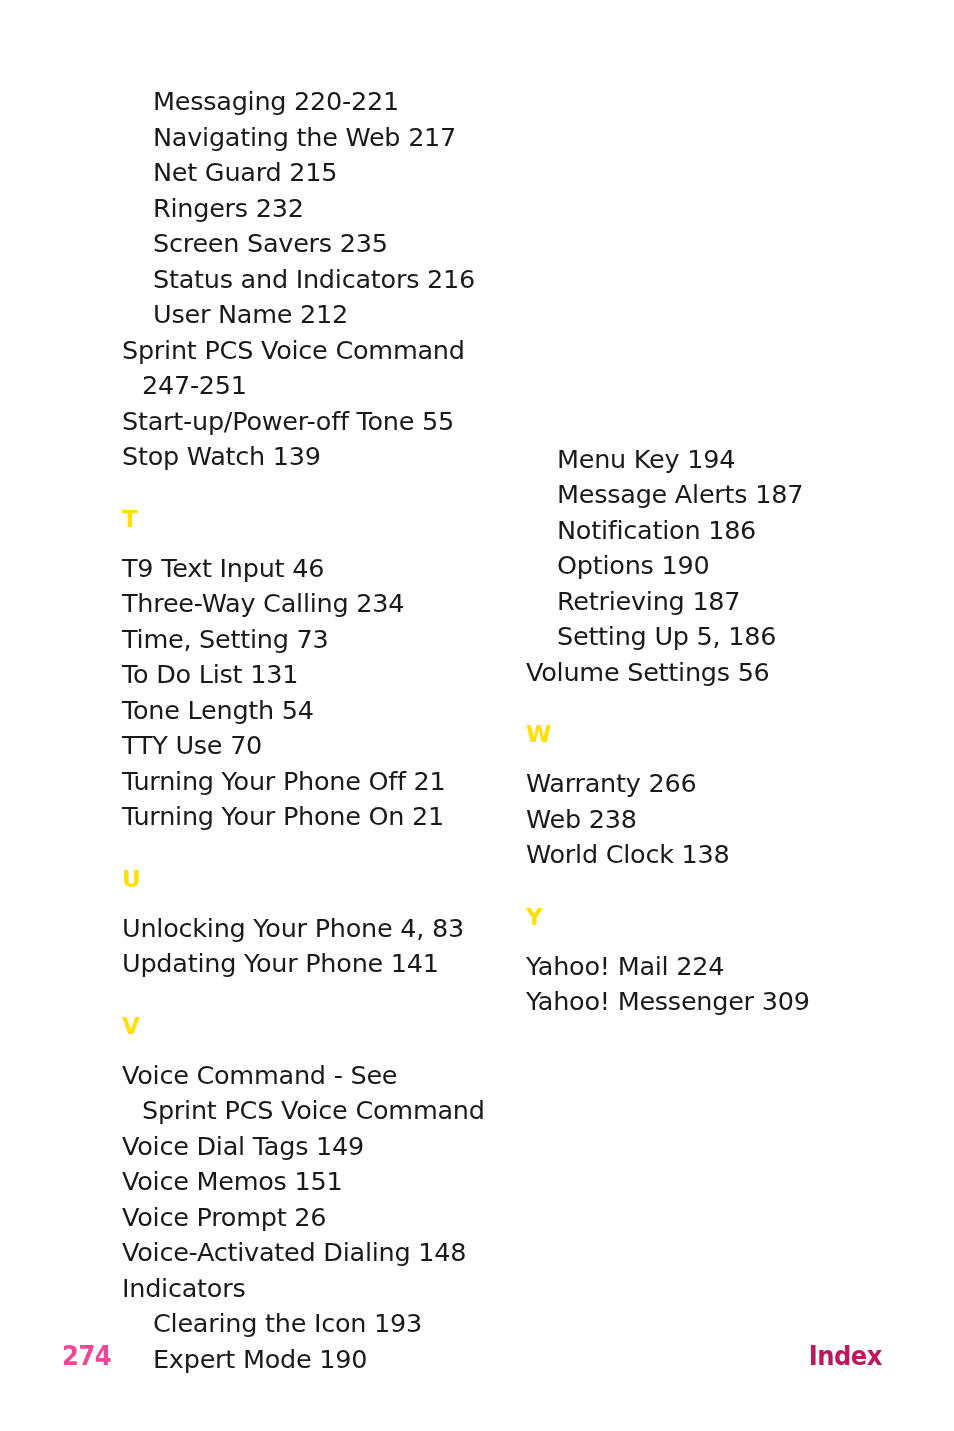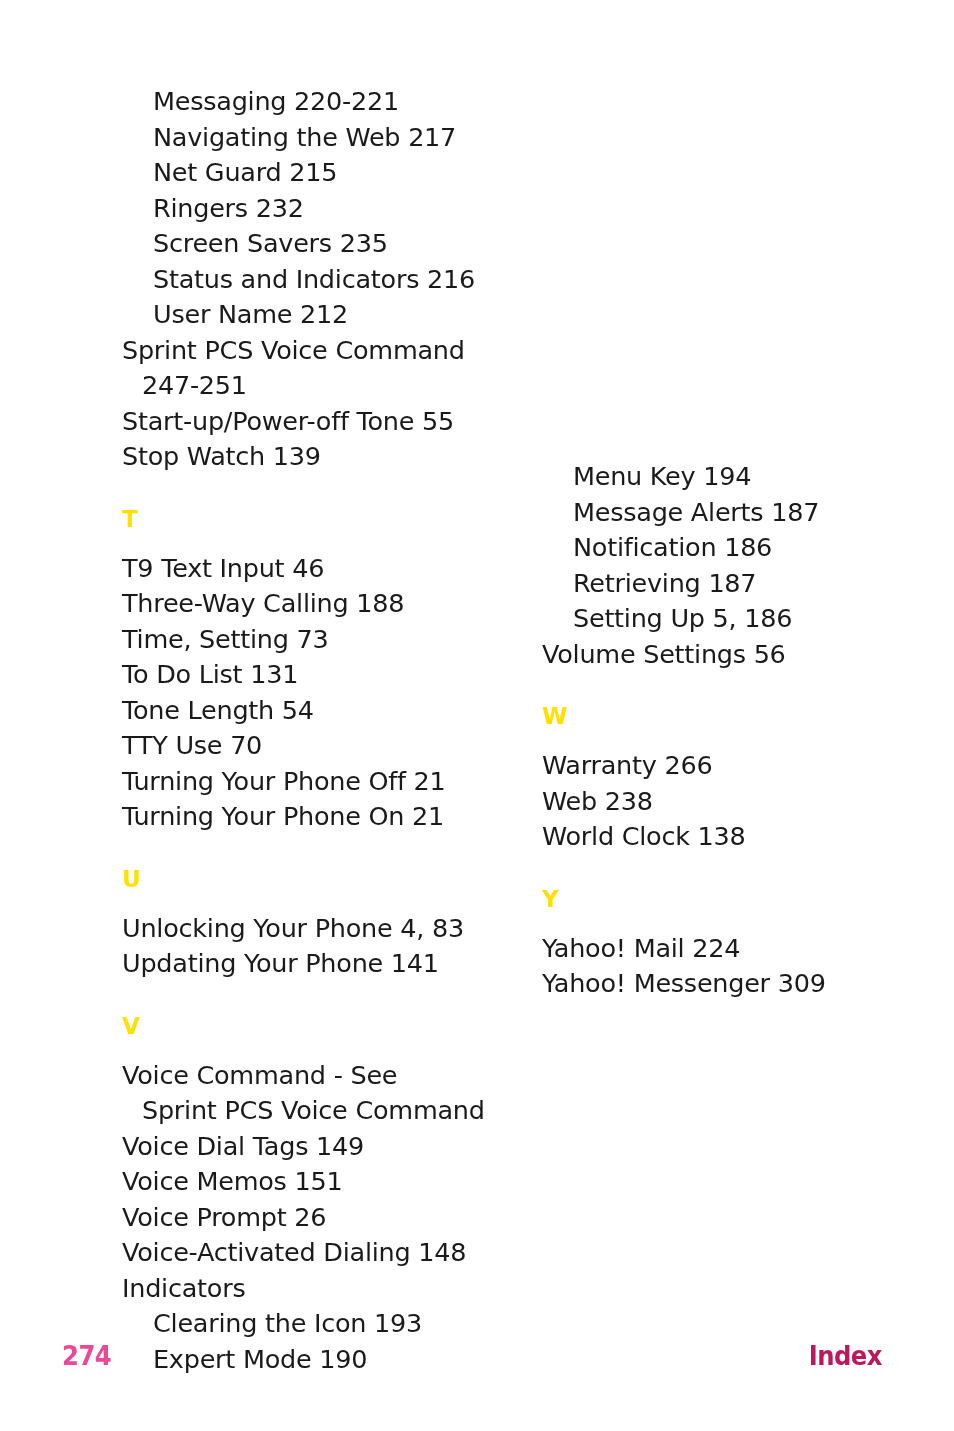--- a/index.html
+++ b/index.html
@@ -21,21 +21,21 @@
     left: 0;
     width: 954px;
     display: flex;
     align-items: center;
   }
   .col {
     display: flex;
     flex-direction: column;
   }
   .col-left  { width: 400px; margin-left: 122px; }
-  .col-right { width: 400px; margin-left: 20px; }
+  .col-right { width: 400px; margin-left: 4px; }
 
   
   .entry {
     color: #1a1a1a;
     font-size: 25.5px;
     line-height: 35.5px;
     letter-spacing: -0.25px;
     white-space: pre;
   }
   
@@ -98,21 +98,21 @@
         <div class="entry lvl2">Ringers 232</div>
         <div class="entry lvl2">Screen Savers 235</div>
         <div class="entry lvl2">Status and Indicators 216</div>
         <div class="entry lvl2">User Name 212</div>
         <div class="entry lvl0">Sprint PCS Voice Command</div>
         <div class="entry lvl1">247-251</div>
         <div class="entry lvl0">Start-up/Power-off Tone 55</div>
         <div class="entry lvl0">Stop Watch 139</div>
         <div class="section-letter">T</div>
         <div class="entry lvl0">T9 Text Input 46</div>
-        <div class="entry lvl0">Three-Way Calling 188</div>
+        <div class="entry lvl0">Three-Way Calling 234</div>
         <div class="entry lvl0">Time, Setting 73</div>
         <div class="entry lvl0">To Do List 131</div>
         <div class="entry lvl0">Tone Length 54</div>
         <div class="entry lvl0">TTY Use 70</div>
         <div class="entry lvl0">Turning Your Phone Off 21</div>
         <div class="entry lvl0">Turning Your Phone On 21</div>
         <div class="section-letter">U</div>
         <div class="entry lvl0">Unlocking Your Phone 4, 83</div>
         <div class="entry lvl0">Updating Your Phone 141</div>
         <div class="section-letter">V</div>
@@ -123,20 +123,21 @@
         <div class="entry lvl0">Voice Prompt 26</div>
         <div class="entry lvl0">Voice-Activated Dialing 148</div>
         <div class="entry lvl0">Indicators</div>
         <div class="entry lvl2">Clearing the Icon 193</div>
         <div class="entry lvl2">Expert Mode 190</div>
       </div>
     <div class="col col-right">
         <div class="entry lvl2">Menu Key 194</div>
         <div class="entry lvl2">Message Alerts 187</div>
         <div class="entry lvl2">Notification 186</div>
+        <div class="entry lvl2">Options 190</div>
         <div class="entry lvl2">Retrieving 187</div>
         <div class="entry lvl2">Setting Up 5, 186</div>
         <div class="entry lvl0">Volume Settings 56</div>
         <div class="section-letter">W</div>
         <div class="entry lvl0">Warranty 266</div>
         <div class="entry lvl0">Web 238</div>
         <div class="entry lvl0">World Clock 138</div>
         <div class="section-letter">Y</div>
         <div class="entry lvl0">Yahoo! Mail 224</div>
         <div class="entry lvl0">Yahoo! Messenger 309</div>

